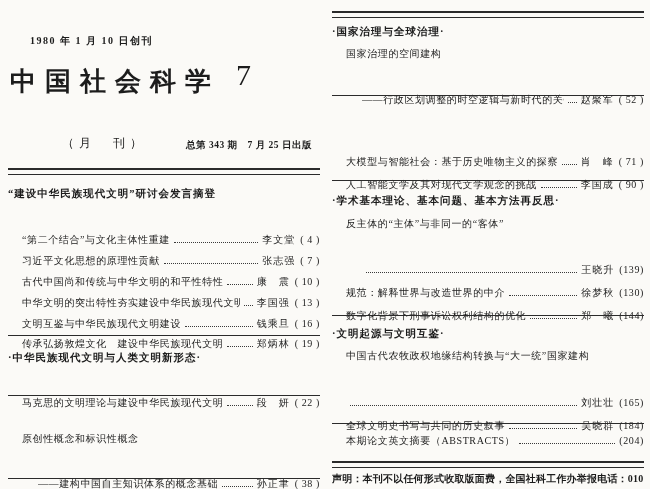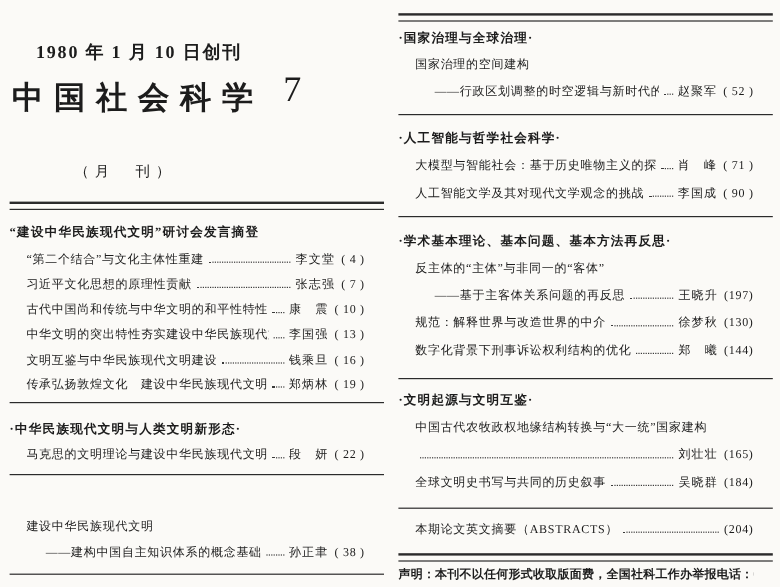--- a/index.html
+++ b/index.html
@@ -8,52 +8,53 @@
     background:#fbfaf7;
     font-family:"Liberation Serif","DejaVu Serif",serif;
     color:#1c1c1c;
   }
   .page{position:relative;width:650px;height:489px;}
   .col{position:absolute;top:0;height:489px;}
   .col-left{left:8px;width:312px;}
   .col-right{left:332px;width:312px;}
   .abs{position:absolute;}
   
-  .founded{left:22px;top:34px;font-size:15px;font-weight:bold;letter-spacing:1.5px;white-space:nowrap;}
+  .founded{left:22px;top:34px;font-size:10px;font-weight:bold;letter-spacing:1.5px;white-space:nowrap;}
   .year{left:200px;top:26px;font-size:17px;letter-spacing:9px;white-space:nowrap;}
   .jtitle{left:2px;top:64px;font-size:26px;font-weight:bold;letter-spacing:9px;white-space:nowrap;}
   .issue-no{left:228px;top:58px;font-size:30px;}
   .freq{left:34px;top:135px;font-size:12px;letter-spacing:5px;white-space:nowrap;margin-left:20px;}
   .iinfo{left:178px;top:139px;font-size:9.5px;font-weight:bold;letter-spacing:0.5px;white-space:nowrap;}
   
   .rule{position:absolute;left:0;right:0;border-top:1.6px solid #2b2b2b;}
   .rule-dbl{position:absolute;left:0;right:0;height:4px;border-top:2px solid #2b2b2b;border-bottom:1px solid #2b2b2b;}
   
-  .row{position:absolute;left:0;right:16px;height:15px;display:flex;align-items:baseline;font-size:10px;letter-spacing:0.6px;white-space:nowrap;}
+  .row{position:absolute;left:0;right:0;height:15px;display:flex;align-items:baseline;font-size:10px;letter-spacing:0.6px;white-space:nowrap;}
   .row .t{flex:0 1 auto;overflow:hidden;}
   .dots{flex:1 1 10px;min-width:8px;border-bottom:1.7px dotted #3a3a3a;margin:0 4px 3px 4px;height:1px;}
-  .author{margin-right:5px;letter-spacing:1px;}
+  .author{margin-right:5px;letter-spacing:1px;margin-top:24px;}
   .pageno{white-space:pre;}
   .ghead{font-weight:bold;letter-spacing:1px;font-size:10.5px;}
   .shead{font-weight:bold;letter-spacing:1px;font-size:10.5px;}
   .ind1{padding-left:14px;}
   .ind2{padding-left:30px;}
   .notice{font-weight:bold;font-size:10px;letter-spacing:0.2px;}
 </style>
 </head>
 <body>
 
 <div class="page">
 
   <div class="col col-left">
 
     <div class="abs founded">1980 年 1 月 10 日创刊</div>
     <div class="abs jtitle">中国社会科学</div>
     <div class="abs issue-no">7</div>
     <div class="abs freq">（月　刊）</div>
+    <div class="abs iinfo">总第 343 期　7 月 25 日出版</div>
 
     <div class="rule-dbl" style="top:168px"></div>
 
     <div class="row ghead" style="top:187px">
       <span class="t">“建设中华民族现代文明”研讨会发言摘登</span>
     </div>
 
     <div class="row ind1" style="top:209px">
       <span class="t">“第二个结合”与文化主体性重建</span>
       <span class="dots"></span>
@@ -99,21 +100,21 @@
     <div class="row ind1" style="top:372px">
       <span class="t">马克思的文明理论与建设中华民族现代文明</span>
       <span class="dots"></span>
       <span class="author">段　妍</span>
       <span class="pageno">( 22 )</span>
     </div>
 
     <div class="rule" style="top:395px"></div>
 
     <div class="row ind1" style="top:432px">
-      <span class="t">建设中华民族现代文明</span>
+      <span class="t">原创性概念和标识性概念</span>
     </div>
     <div class="row ind2" style="top:453px">
       <span class="t">——建构中国自主知识体系的概念基础</span>
       <span class="dots"></span>
       <span class="author">孙正聿</span>
       <span class="pageno">( 38 )</span>
     </div>
 
     <div class="rule" style="top:478px"></div>
   </div>
@@ -130,23 +131,20 @@
     </div>
     <div class="row ind2" style="top:69px">
       <span class="t">——行政区划调整的时空逻辑与新时代的关键议题</span>
       <span class="dots"></span>
       <span class="author">赵聚军</span>
       <span class="pageno">( 52 )</span>
     </div>
 
     <div class="rule" style="top:95px"></div>
 
-    <div class="row shead" style="top:108px">
-      <span class="t">·人工智能与哲学社会科学·</span>
-    </div>
     <div class="row ind1" style="top:131px">
       <span class="t">大模型与智能社会：基于历史唯物主义的探察</span>
       <span class="dots"></span>
       <span class="author">肖　峰</span>
       <span class="pageno">( 71 )</span>
     </div>
     <div class="row ind1" style="top:154px">
       <span class="t">人工智能文学及其对现代文学观念的挑战</span>
       <span class="dots"></span>
       <span class="author">李国成</span>
@@ -155,24 +153,23 @@
 
     <div class="rule" style="top:180px"></div>
 
     <div class="row shead" style="top:194px">
       <span class="t">·学术基本理论、基本问题、基本方法再反思·</span>
     </div>
     <div class="row ind1" style="top:217px">
       <span class="t">反主体的“主体”与非同一的“客体”</span>
     </div>
     <div class="row ind2" style="top:239px">
-      <span class="t">——基于主客体关系问题的再反思</span>
       <span class="dots"></span>
       <span class="author">王晓升</span>
-      <span class="pageno">(197)</span>
+      <span class="pageno">(139)</span>
     </div>
     <div class="row ind1" style="top:262px">
       <span class="t">规范：解释世界与改造世界的中介</span>
       <span class="dots"></span>
       <span class="author">徐梦秋</span>
       <span class="pageno">(130)</span>
     </div>
     <div class="row ind1" style="top:285px">
       <span class="t">数字化背景下刑事诉讼权利结构的优化</span>
       <span class="dots"></span>

